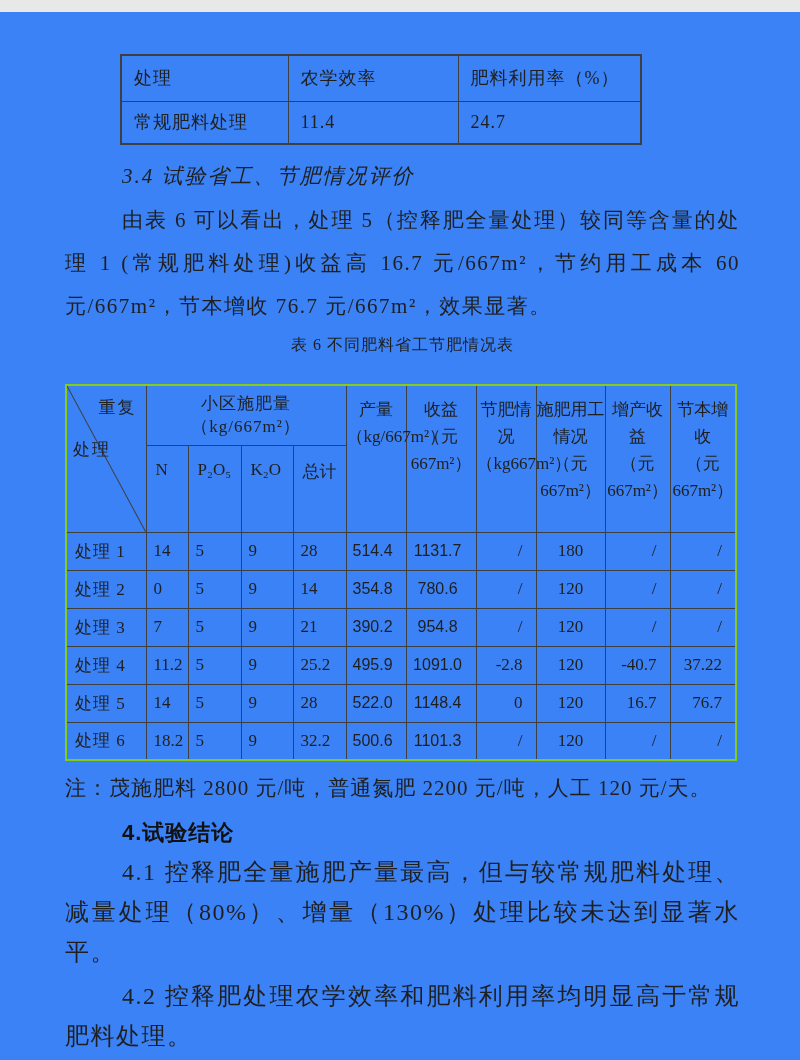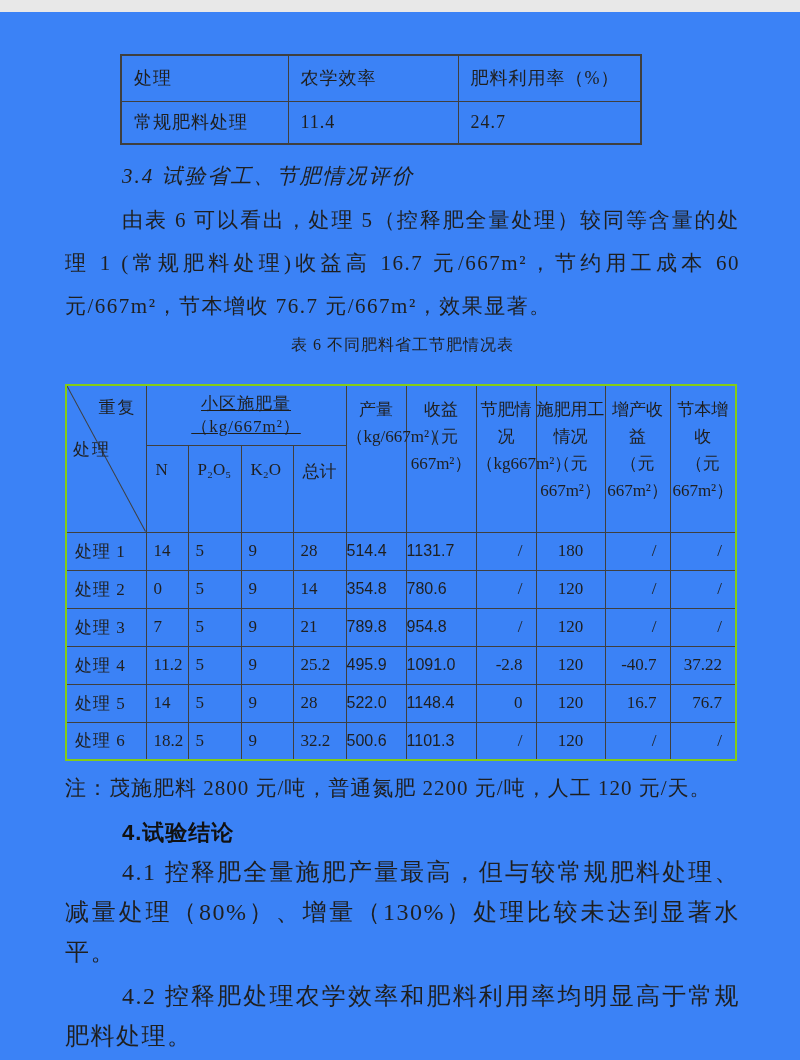--- a/index.html
+++ b/index.html
@@ -68,31 +68,31 @@
     font-size: 17px;
   }
   .big-table th, .big-table td {
     border: 1px solid #3f3f3f;
     font-weight: normal;
     vertical-align: middle;
   }
   .big-table tr.hrow1 { height: 60px; }
   .big-table tr.hrow2 { height: 87px; }
   .big-table tr.drow  { height: 38px; }
-  .big-table th.group { letter-spacing: 1px; vertical-align: middle; text-decoration: underline; }
+  .big-table th.group { letter-spacing: 1px; vertical-align: middle; }
   .big-table th.sub   { text-align: left; padding-left: 9px; vertical-align: top; padding-top: 14px; }
   .big-table th.colhead { text-align: center; vertical-align: top; padding-top: 10px; line-height: 27px; }
   .big-table th.colhead .u { display: block; line-height: 27px; }
   th.diag { position: relative; padding: 0; }
   .diag-svg { position: absolute; left: 0; top: 0; width: 100%; height: 100%; }
   .corner-top    { position: absolute; top: 10px;  right: 9px; letter-spacing: 2px; }
   .corner-bottom { position: absolute; top: 52px; left: 6px;  letter-spacing: 2px; }
   td.c-label  { text-align: left;  padding-left: 8px; letter-spacing: 1px; }
   td.c-serif  { text-align: left;  padding-left: 7px; }
-  td.c-sans   { text-align: left; padding-right: 7px;
+  td.c-sans   { text-align: center; padding-right: 7px;
                 font-family: "Liberation Sans", "DejaVu Sans", sans-serif; font-size: 16px; }
   td.c-center { text-align: center; }
   td.c-right  { text-align: right; padding-right: 13px; }
 
   .note {
     margin-top: 15px;
     font-size: 21px;
     letter-spacing: 1px;
     line-height: 24px;
   }
@@ -226,21 +226,21 @@
         <td class="c-center">120</td>
         <td class="c-right">/</td>
         <td class="c-right">/</td>
       </tr>
       <tr class="drow">
         <td class="c-label">处理 3</td>
         <td class="c-serif">7</td>
         <td class="c-serif">5</td>
         <td class="c-serif">9</td>
         <td class="c-serif">21</td>
-        <td class="c-sans">789.8</td>
+        <td class="c-sans">390.2</td>
         <td class="c-sans">954.8</td>
         <td class="c-right">/</td>
         <td class="c-center">120</td>
         <td class="c-right">/</td>
         <td class="c-right">/</td>
       </tr>
       <tr class="drow">
         <td class="c-label">处理 4</td>
         <td class="c-serif">11.2</td>
         <td class="c-serif">5</td>

